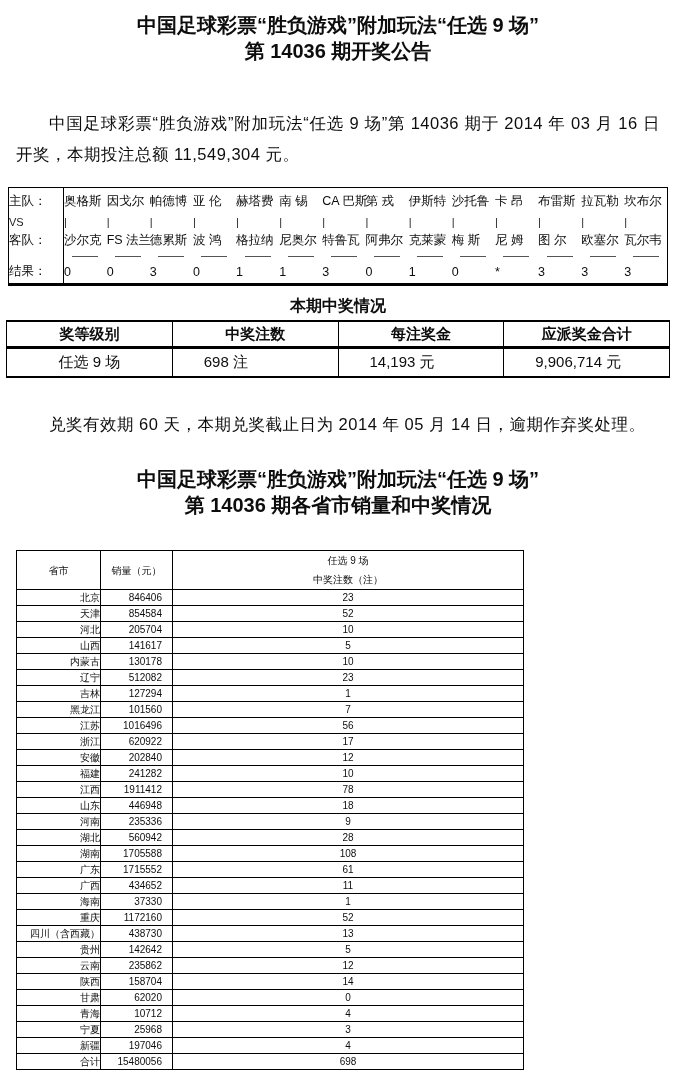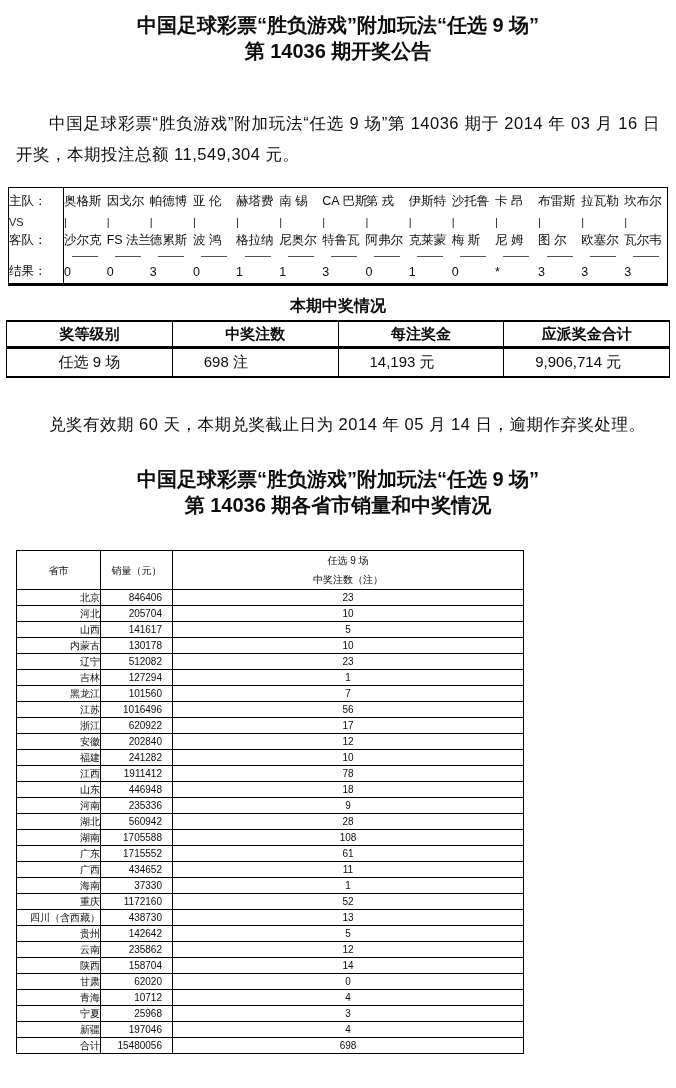--- a/index.html
+++ b/index.html
@@ -249,20 +249,25 @@
         </th>
       </tr>
     </thead>
     <tbody>
         <tr>
           <td class="prov">北京</td>
           <td class="sales">846406</td>
           <td class="cnt">23</td>
         </tr>
         <tr>
+          <td class="prov">天津</td>
+          <td class="sales">854584</td>
+          <td class="cnt">52</td>
+        </tr>
+        <tr>
           <td class="prov">河北</td>
           <td class="sales">205704</td>
           <td class="cnt">10</td>
         </tr>
         <tr>
           <td class="prov">山西</td>
           <td class="sales">141617</td>
           <td class="cnt">5</td>
         </tr>
         <tr>

